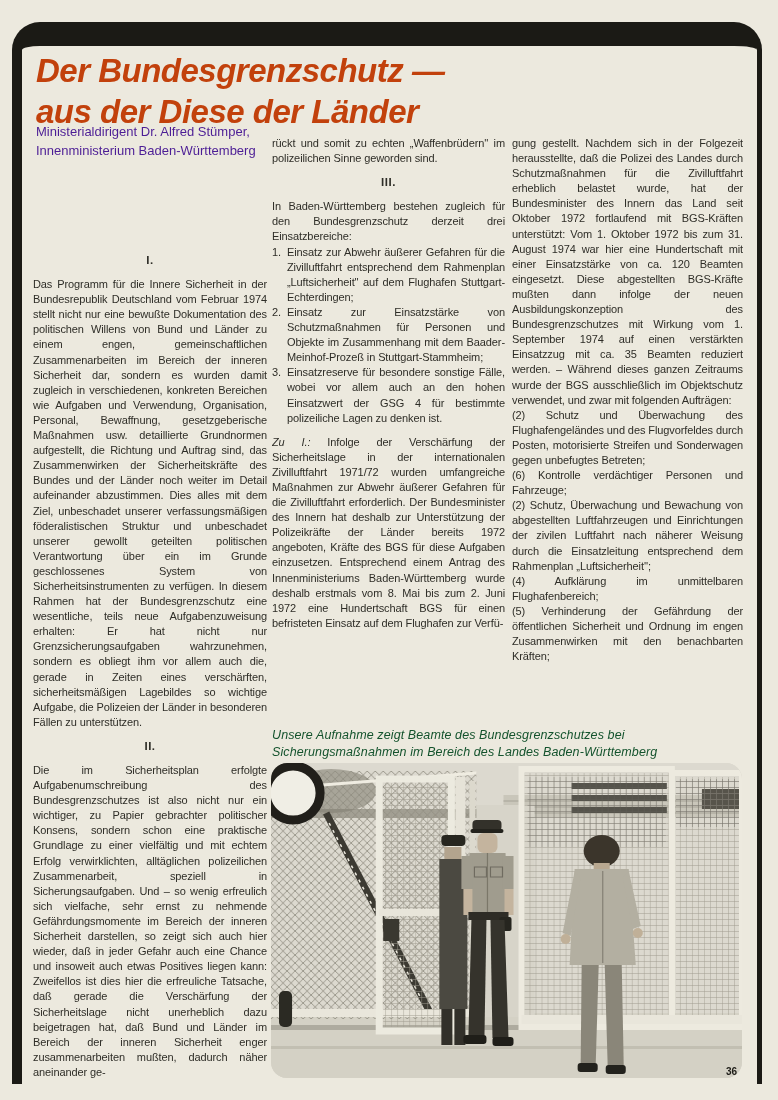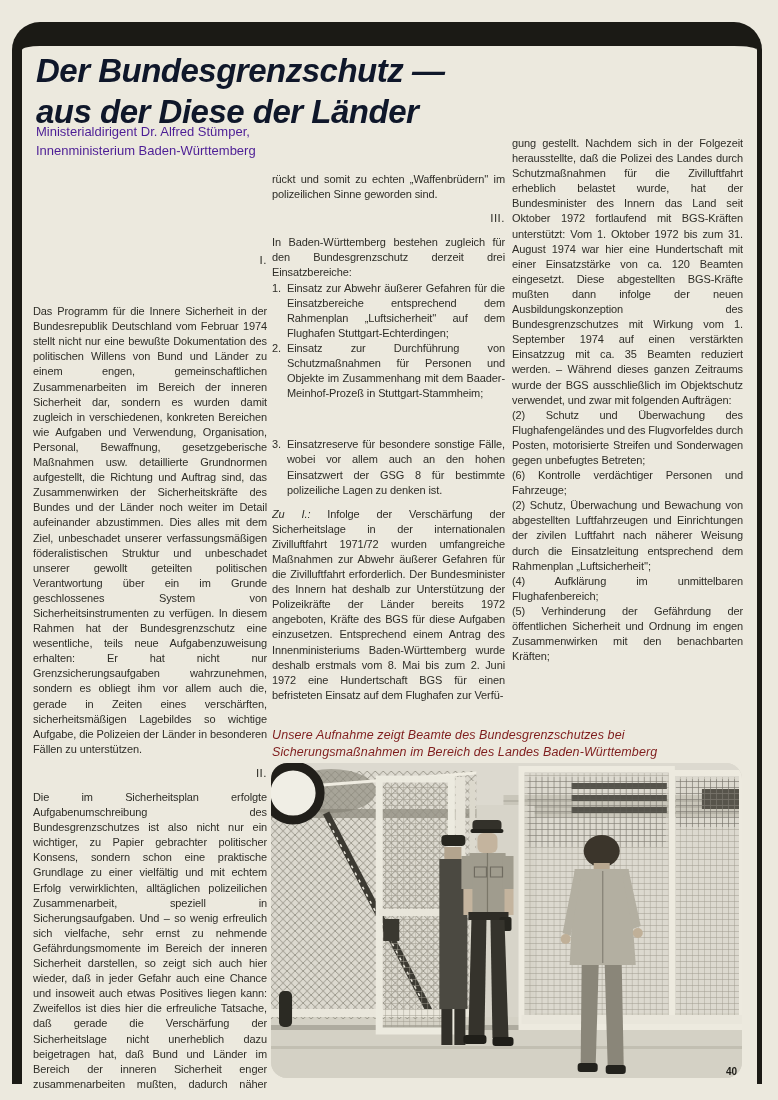--- a/index.html
+++ b/index.html
@@ -19,51 +19,51 @@
     border-top:24px solid #1b1a15;
     border-left:10px solid #1b1a15;
     border-right:5px solid #1b1a15;
     border-radius:28px 28px 0 0;
     pointer-events:none;
   }
 
   .title{
     position:absolute;left:36px;top:50px;width:640px;
     font-size:33px;line-height:41px;font-weight:bold;font-style:italic;
-    letter-spacing:-0.5px;color:#0f172a;
+    letter-spacing:-0.5px;color:#c2410c;
   }
   .author{
     position:absolute;left:36px;top:122px;width:230px;
     font-size:13px;line-height:19px;color:#4c1d95;
   }
 
   .col{
     position:absolute;
     font-size:11px;line-height:15.1px;letter-spacing:-0.1px;
     text-align:justify;color:#2e2d27;
   }
   .col p{margin:0 0 0 0;}
-  .col .sp{margin-bottom:9px;margin-top:36px;}
+  .col .sp{margin-bottom:9px;}
   .col1{left:33px;top:253px;width:234px;height:842px;overflow:hidden;}
   .col2{left:272px;top:136px;width:233px;height:592px;overflow:hidden;}
   .col3{left:512px;top:136px;width:231px;height:592px;overflow:hidden;}
   .sec-head{
-    display:block;text-align:right;font-size:11.5px;
-    margin:4px 0 9px 0;letter-spacing:0.5px;
+    display:block;text-align:center;font-size:11.5px;
+    margin:4px 0 9px 0;letter-spacing:0.5px;font-weight:bold;
   }
   .col1 .sec-head.first{margin-top:0;}
   .num-item{display:flex;margin:0;}
   .num-item .n{flex:0 0 15px;}
   .num-item .t{flex:1;text-align:justify;}
   .italic{font-style:italic;}
   .col3 .itm{margin:0;}
 
   .caption{
     position:absolute;left:272px;top:727px;width:478px;
-    font-size:12.5px;line-height:16.5px;font-style:italic;color:#7f1d1d;
+    font-size:12.5px;line-height:16.5px;font-style:italic;color:#14532d;
     letter-spacing:0.1px;
   }
   .photo{
     position:absolute;left:271px;top:763px;width:471px;height:315px;
     border-radius:16px;overflow:hidden;background:#d9d6cb;
   }
   .photo svg{display:block;width:100%;height:100%;}
   .pagenum{
     position:absolute;left:726px;top:1066px;
     font-size:10px;font-weight:bold;color:#1e1d18;
@@ -92,29 +92,29 @@
     <span class="sec-head">II.</span>
     <p>Die im Sicherheitsplan erfolgte Aufgabenumschreibung des Bundesgrenzschutzes ist also nicht nur ein wichtiger, zu Papier gebrachter politischer Konsens, sondern schon eine praktische Grundlage zu einer vielfältig und mit echtem Erfolg verwirklichten, alltäglichen polizeilichen Zusammenarbeit, speziell in Sicherungsaufgaben. Und – so wenig erfreulich sich vielfache, sehr ernst zu nehmende Gefährdungsmomente im Bereich der inneren Sicherheit darstellen, so zeigt sich auch hier wieder, daß in jeder Gefahr auch eine Chance und insoweit auch etwas Positives liegen kann: Zweifellos ist dies hier die erfreuliche Tatsache, daß gerade die Verschärfung der Sicherheitslage nicht unerheblich dazu beigetragen hat, daß Bund und Länder im Bereich der inneren Sicherheit enger zusammenarbeiten mußten, dadurch näher aneinander ge-</p>
   </div>
 
   <div class="col col2">
     <p class="sp">rückt und somit zu echten „Waffenbrüdern'' im polizeilichen Sinne geworden sind.</p>
     <span class="sec-head">III.</span>
     <p>In Baden-Württemberg bestehen zugleich für den Bundesgrenzschutz derzeit drei Einsatzbereiche:</p>
     <div class="num-item">
       <span class="n">1.</span>
-      <span class="t">Einsatz zur Abwehr äußerer Gefahren für die Einsatzbereiche entsprechend dem Rahmenplan „Luftsicherheit'' auf dem Flughafen Stuttgart-Echterdingen;</span>
+      <span class="t">Einsatz zur Abwehr äußerer Gefahren für die Zivilluftfahrt entsprechend dem Rahmenplan „Luftsicherheit'' auf dem Flughafen Stuttgart-Echterdingen;</span>
     </div>
     <div class="num-item">
       <span class="n">2.</span>
-      <span class="t">Einsatz zur Durchführung von Schutzmaßnahmen für Personen und Objekte im Zusammenhang mit dem Baader-Meinhof-Prozeß in Stuttgart-Stammheim;</span>
+      <span class="t">Einsatz zur Einsatzstärke von Schutzmaßnahmen für Personen und Objekte im Zusammenhang mit dem Baader-Meinhof-Prozeß in Stuttgart-Stammheim;</span>
     </div>
     <div class="num-item sp">
       <span class="n">3.</span>
-      <span class="t">Einsatzreserve für besondere sonstige Fälle, wobei vor allem auch an den hohen Einsatzwert der GSG 8 für bestimmte polizeiliche Lagen zu denken ist.</span>
+      <span class="t">Einsatzreserve für besondere sonstige Fälle, wobei vor allem auch an den hohen Einsatzwert der GSG 4 für bestimmte polizeiliche Lagen zu denken ist.</span>
     </div>
     <p><span class="italic">Zu I.:</span> <span>Infolge der Verschärfung der Sicherheitslage in der internationalen Zivilluftfahrt 1971/72 wurden umfangreiche Maßnahmen zur Abwehr äußerer Gefahren für die Zivilluftfahrt erforderlich. Der Bundesminister des Innern hat deshalb zur Unterstützung der Polizeikräfte der Länder bereits 1972 angeboten, Kräfte des BGS für diese Aufgaben einzusetzen. Entsprechend einem Antrag des Innenministeriums Baden-Württemberg wurde deshalb erstmals vom 8. Mai bis zum 2. Juni 1972 eine Hundertschaft BGS für einen befristeten Einsatz auf dem Flughafen zur Verfü-</span></p>
   </div>
 
   <div class="col col3">
     <p>gung gestellt. Nachdem sich in der Folgezeit herausstellte, daß die Polizei des Landes durch Schutzmaßnahmen für die Zivilluftfahrt erheblich belastet wurde, hat der Bundesminister des Innern das Land seit Oktober 1972 fortlaufend mit BGS-Kräften unterstützt: Vom 1. Oktober 1972 bis zum 31. August 1974 war hier eine Hundertschaft mit einer Einsatzstärke von ca. 120 Beamten eingesetzt. Diese abgestellten BGS-Kräfte mußten dann infolge der neuen Ausbildungskonzeption des Bundesgrenzschutzes mit Wirkung vom 1. September 1974 auf einen verstärkten Einsatzzug mit ca. 35 Beamten reduziert werden. – Während dieses ganzen Zeitraums wurde der BGS ausschließlich im Objektschutz verwendet, und zwar mit folgenden Aufträgen:</p>
     <p class="itm">(2) Schutz und Überwachung des Flughafengeländes und des Flugvorfeldes durch Posten, motorisierte Streifen und Sonderwagen gegen unbefugtes Betreten;</p>
     <p class="itm">(6) Kontrolle verdächtiger Personen und Fahrzeuge;</p>
     <p class="itm">(2) Schutz, Überwachung und Bewachung von abgestellten Luftfahrzeugen und Einrichtungen der zivilen Luftfahrt nach näherer Weisung durch die Einsatzleitung entsprechend dem Rahmenplan „Luftsicherheit'';</p>
     <p class="itm">(4) Aufklärung im unmittelbaren Flughafenbereich;</p>
@@ -218,15 +218,15 @@
         <circle cx="294" cy="176" r="5" fill="#c0b098"></circle>
         <circle cx="366" cy="170" r="5" fill="#c0b098"></circle>
         <path d="M310 202 h17 l-3 100 h-15 z" fill="#8a8679"></path>
         <path d="M333 202 h17 l2 102 h-16 z" fill="#8a8679"></path>
         <rect x="306" y="300" width="20" height="9" rx="3" fill="#23221d"></rect>
         <rect x="334" y="302" width="20" height="9" rx="3" fill="#23221d"></rect>
       </g>
     </svg>
   </div>
 
-  <div class="pagenum">40</div>
+  <div class="pagenum">36</div>
 
 </div>
 
 </body></html>

